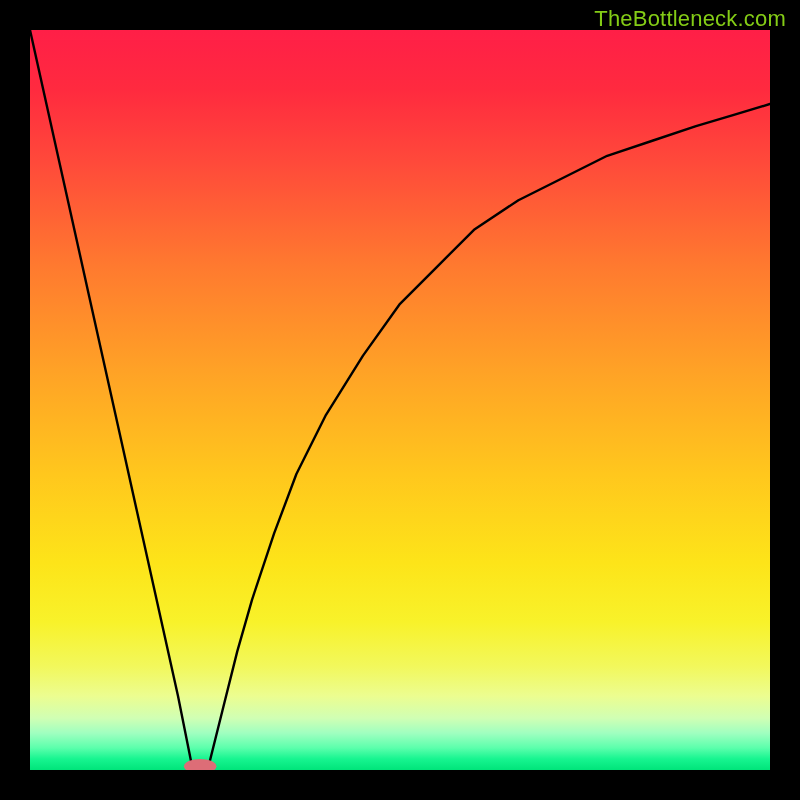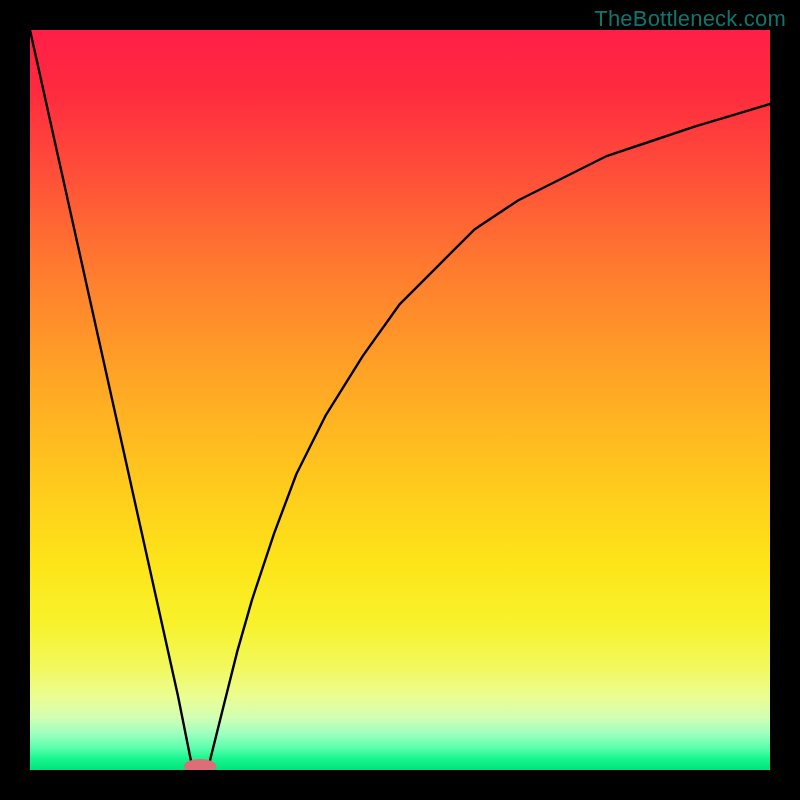--- a/index.html
+++ b/index.html
@@ -38,21 +38,21 @@
       #a0ffc0 95%,
       #5cffac 97%,
       #17f590 98.5%,
       #00e47a 100%
     );
   }
   .watermark {
     position: absolute;
     top: 6px;
     right: 14px;
-    color: #0f766e;
+    color: #84cc16;
     font-size: 22px;
     font-weight: 500;
     letter-spacing: 0.2px;
     user-select: none;
   }
   svg.curve {
     position: absolute;
     left: 0;
     top: 0;
     width: 740px;

